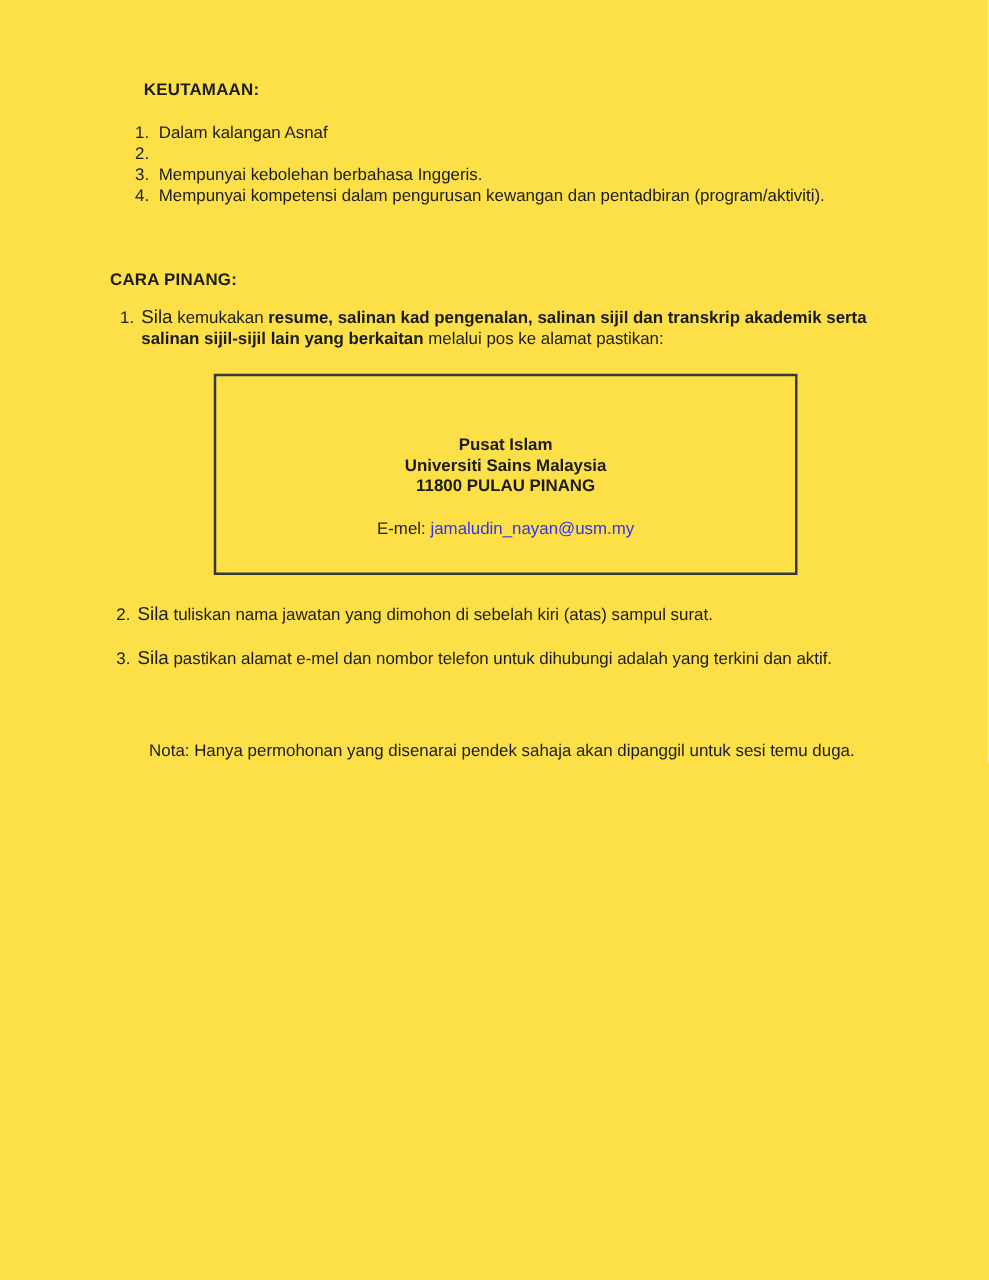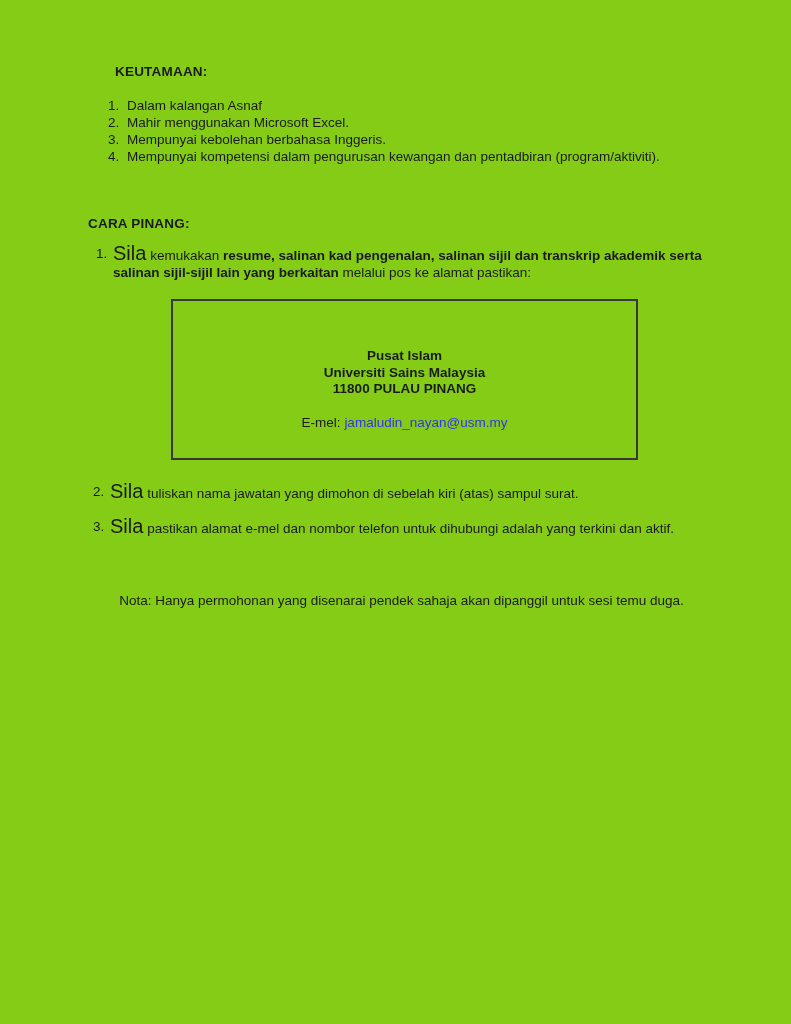--- a/index.html
+++ b/index.html
@@ -1,34 +1,34 @@
 <!DOCTYPE html>
 <html><head>
 <meta charset="utf-8">
 <style>
   * { box-sizing: border-box; }
   html, body { margin: 0; padding: 0; background: #ffffff; }
   .page {
     position: relative;
     width: 791px;
     height: 1024px;
-    background: #84cc16;
+    background: #fde047;
     overflow: hidden;
     font-family: "Liberation Sans", "DejaVu Sans", sans-serif;
     color: #1b1b1b;
     font-size: 13.5px;
     line-height: 17px;
   }
   .abs { position: absolute; }
   .h { font-weight: 700; letter-spacing: 0.2px; }
   .li { display: flex; }
   .li .num { flex: none; }
   .keutamaan-list .num { width: 19px; }
   .cara-num { width: 17px; flex: none; }
-  .lead { font-size: 20px; }
+  .lead { font-size: 15px; }
   .bold { font-weight: 700; }
   .line { white-space: nowrap; }
   .addr-box {
     border: 2px solid #383838;
     text-align: center;
     padding-top: 47px;
   }
   .addr-line { font-weight: 700; line-height: 16.5px; }
   .email-line { margin-top: 17px; line-height: 16.5px; }
   .email-link { text-decoration: none; }
@@ -41,21 +41,20 @@
 
   <div class="abs h" style="left:115px; top:63px;">KEUTAMAAN:</div>
 
   <div class="abs keutamaan-list" style="left:108px; top:97px;">
     <div class="li">
       <span class="num">1.</span>
       <span>Dalam kalangan Asnaf</span>
     </div>
     <div class="li">
       <span class="num">2.</span>
-      <span>Mahir menggunakan Microsoft Excel.</span>
     </div>
     <div class="li">
       <span class="num">3.</span>
       <span>Mempunyai kebolehan berbahasa Inggeris.</span>
     </div>
     <div class="li">
       <span class="num">4.</span>
       <span>Mempunyai kompetensi dalam pengurusan kewangan dan pentadbiran (program/aktiviti).</span>
     </div>
   </div>

